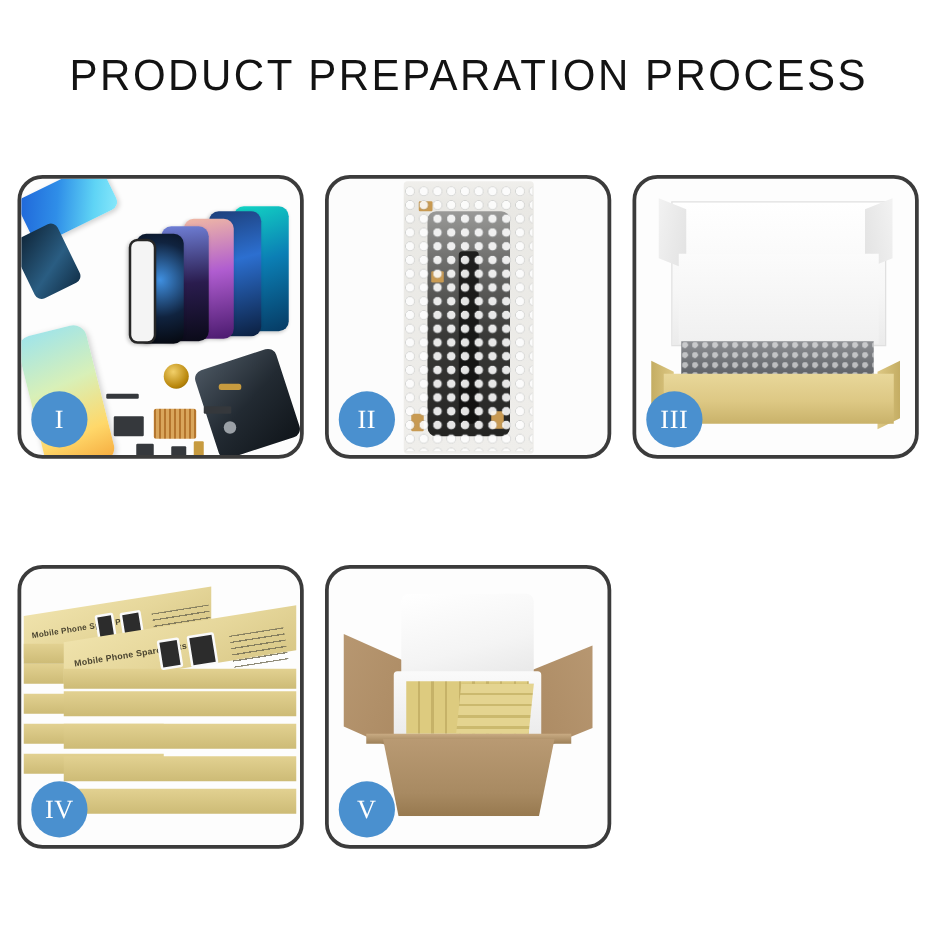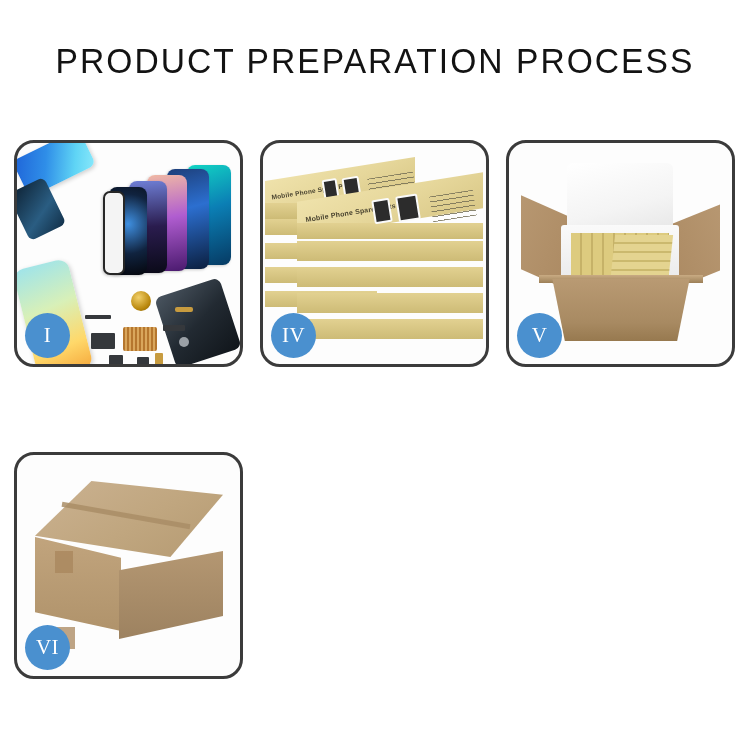--- a/index.html
+++ b/index.html
@@ -328,21 +328,47 @@
           <div class="pt" style="left:84px;top:34px;width:22px;height:6px;"></div>
           <div class="pt silver" style="left:100px;top:46px;width:10px;height:10px;border-radius:50%;"></div>
           <div class="pt" style="left:30px;top:64px;width:14px;height:14px;"></div>
           <div class="pt" style="left:58px;top:66px;width:12px;height:12px;"></div>
           <div class="pt gold" style="left:76px;top:62px;width:8px;height:12px;"></div>
         </div>
       </div>
       <div class="badge">I</div>
     </div>
 
-
+    <div class="panel p2">
+      <div class="panel-inner">
+        <div class="bw-outer"></div>
+        <div class="bw-dark"></div>
+        <div class="bw-strip"></div>
+        <div class="bw-tape" style="left:72px;top:18px;width:11px;height:8px;"></div>
+        <div class="bw-tape" style="left:82px;top:74px;width:10px;height:9px;"></div>
+        <div class="bw-tape" style="left:66px;top:188px;width:10px;height:14px;"></div>
+        <div class="bw-tape" style="left:130px;top:186px;width:10px;height:14px;"></div>
+        <div class="bw-bubbles"></div>
+      </div>
+      <div class="badge">II</div>
+    </div>
+
+    <div class="panel p3">
+      <div class="panel-inner">
+        <div class="b3-lid"></div>
+        <div class="b3-lid-flapL"></div>
+        <div class="b3-lid-flapR"></div>
+        <div class="b3-foam"></div>
+        <div class="b3-fill"></div>
+        <div class="b3-sideL"></div>
+        <div class="b3-sideR"></div>
+        <div class="b3-front"></div>
+      </div>
+      <div class="badge">III</div>
+    </div>
 
     <div class="panel p4">
       <div class="panel-inner">
         <div class="stack">
 
           <div class="kbox" style="left:2px;top:148px;width:112px;height:16px;">
             <div class="kb-front" style="top:0;"></div>
           </div>
           <div class="kbox" style="left:2px;top:124px;width:112px;height:16px;">
             <div class="kb-front" style="top:0;"></div>
@@ -397,26 +423,15 @@
         <div class="v-foam-lid"></div>
         <div class="v-foam-body"></div>
         <div class="v-yellow"></div>
         <div class="v-yellow2"></div>
         <div class="v-rim"></div>
         <div class="v-front"></div>
       </div>
       <div class="badge">V</div>
     </div>
 
-    <div class="panel p6">
-      <div class="panel-inner">
-        <div class="c-top"></div>
-        <div class="c-seam"></div>
-        <div class="c-left"></div>
-        <div class="c-right"></div>
-        <div class="c-tape" style="left:38px;top:96px;"></div>
-        <div class="c-tape" style="left:40px;top:172px;"></div>
-      </div>
-      <div class="badge">VI</div>
-    </div>
 
   </div>
 </div>
 
 </body></html>

